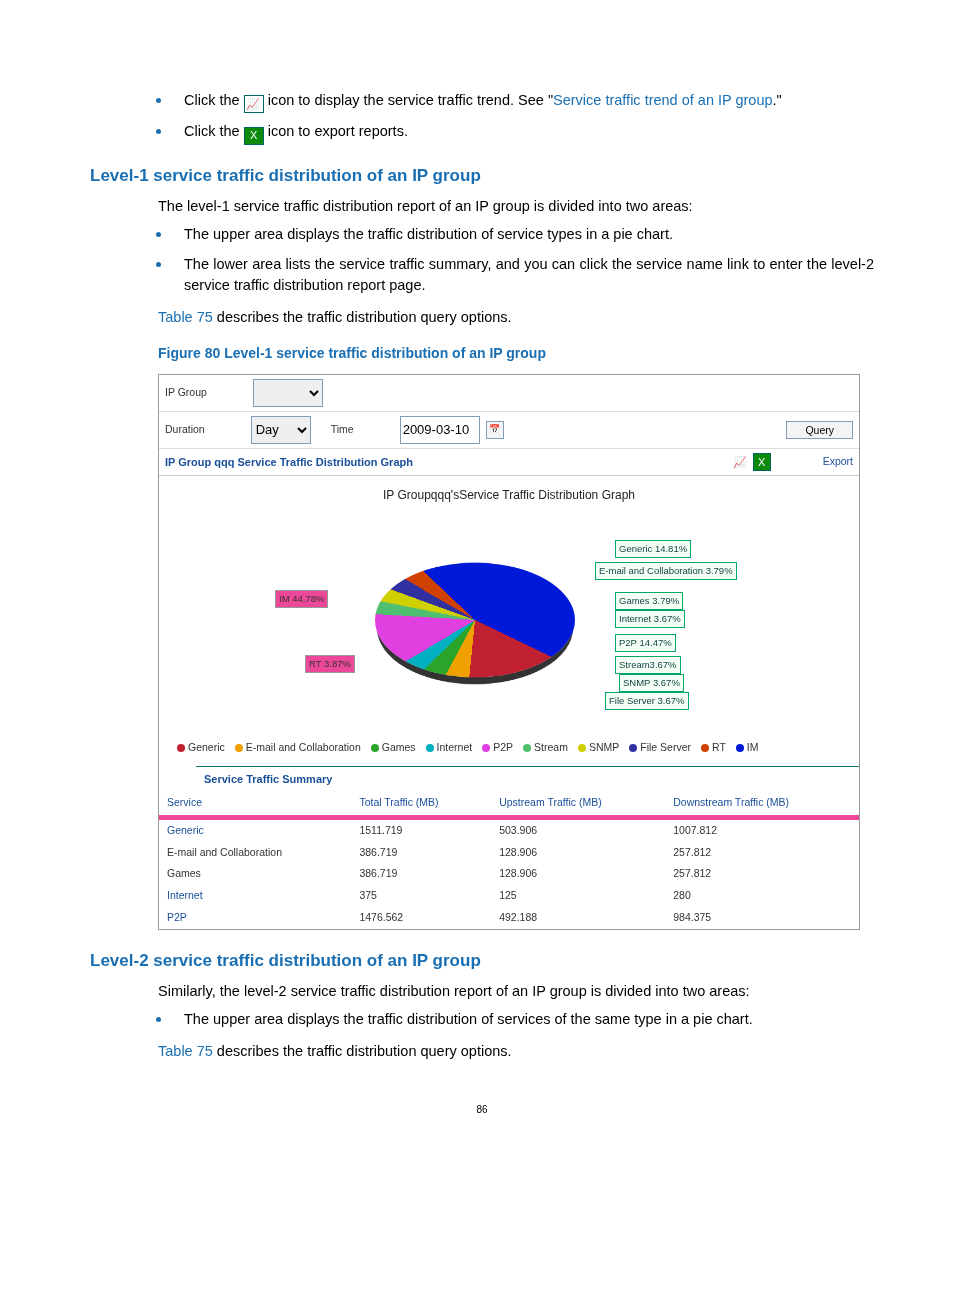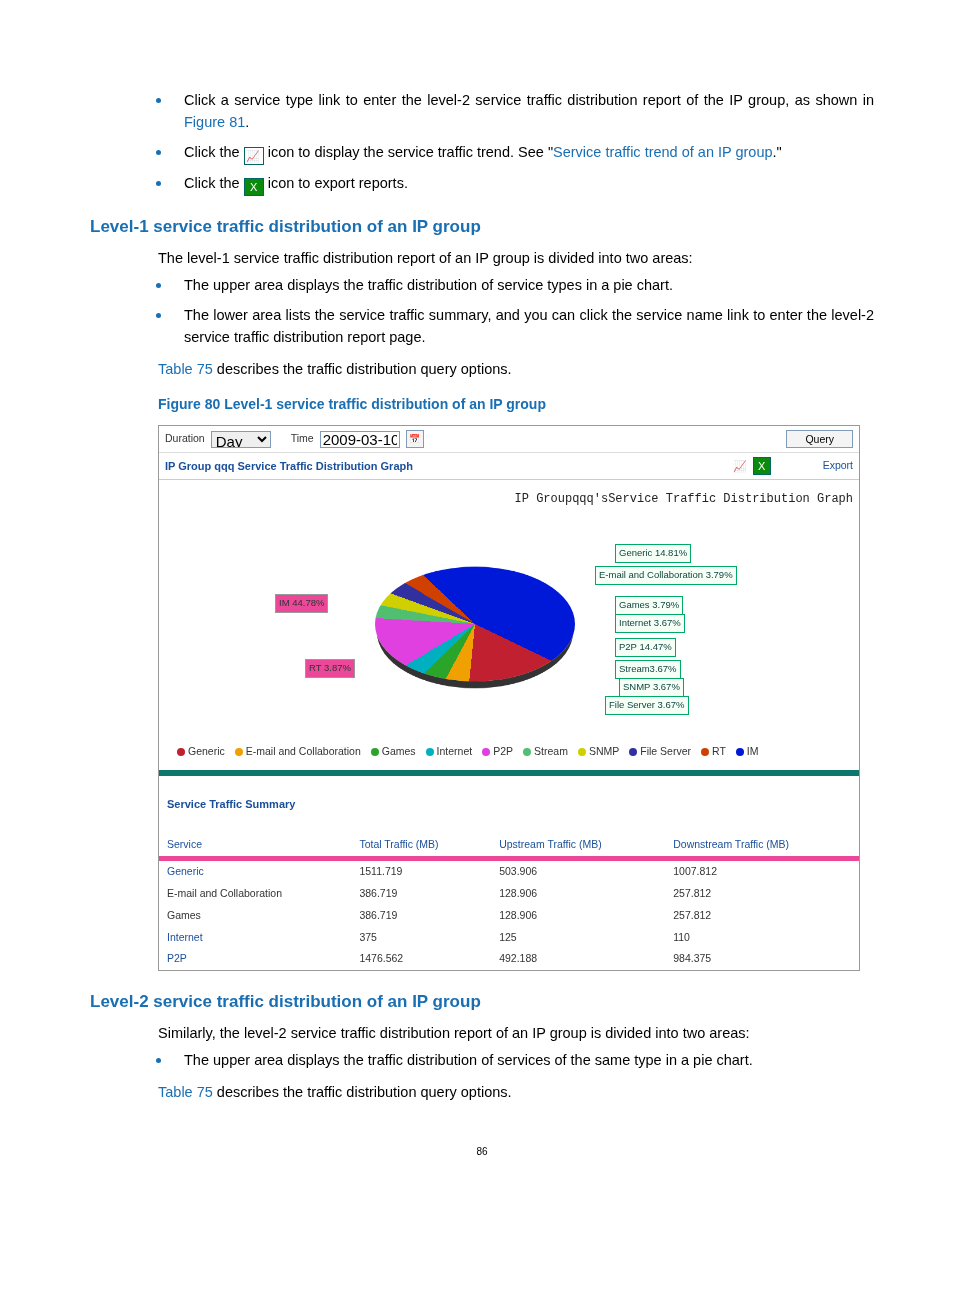--- a/index.html
+++ b/index.html
@@ -9,33 +9,33 @@
   ul.bullets>li::before{content:"";position:absolute;left:6px;top:8px;width:5px;height:5px;border-radius:50%;background:#1a6fb3;}
   .link{color:#1a6fb3;}
   h2.section{color:#1a6fb3;font-weight:bold;font-size:17px;margin:18px 0 8px 0;}
   p.body{margin:6px 0 6px 68px;}
   p.ref{margin:10px 0 6px 68px;}
   .figcap{color:#1a6fb3;font-weight:bold;font-size:14px;margin:14px 0 10px 68px;}
   
   .shot{border:1px solid #999;margin:0 0 0 68px;width:700px;background:#fff;font-size:11px;font-family:Tahoma,Arial,sans-serif;}
   .qrow{display:flex;align-items:center;padding:4px 6px;border-bottom:1px solid #ddd;gap:6px;}
   .qrow label{font-size:10.5px;color:#333;}
-  .qrow select,.qrow input{font-size:15px;border:1px solid #7f9db9;height:17px;box-sizing:border-box;}
+  .qrow select,.qrow input{font-size:13px;border:1px solid #7f9db9;height:28px;box-sizing:border-box;margin-left:40px;}
   .qrow input.date{width:80px;}
   .cal-ic{width:16px;height:16px;display:inline-flex;align-items:center;justify-content:center;border:1px solid #7f9db9;background:#f4f4f4;font-size:9px;}
   .qbtn{margin-left:auto;font-size:10.5px;padding:0 18px;height:18px;border:1px solid #7f9db9;background:#f4f4f4;}
   .ghead{display:flex;align-items:center;padding:4px 6px;border-bottom:1px solid #ccc;font-size:11px;}
   .gtitle{color:#1a4f9a;font-weight:bold;}
   .gicons{margin-left:auto;display:flex;gap:4px;align-items:center;}
   .icon-box{width:16px;height:16px;display:flex;align-items:center;justify-content:center;font-size:11px;}
   .trend-ic{color:#0b8a0b;}
   .excel-ic{background:#0b8a0b;color:#fff;border:1px solid #066;}
   .export-link{color:#1a4f9a;font-size:10.5px;padding-left:48px;}
   .chartarea{padding:6px;}
-  .chart-title{text-align:right;font-size:12px;color:#222;margin:4px 0 6px;font-family:Liberation Mono, monospace;}
+  .chart-title{text-align:center;font-size:12px;color:#222;margin:4px 0 6px;}
   .chart-body{position:relative;height:220px;}
   .pie-wrap{position:absolute;left:210px;top:10px;width:200px;height:200px;}
   .pie{width:200px;height:200px;border-radius:50%;background:conic-gradient(
       from 130deg,
       #c02030 0 14.81%,
       #f0a000 14.81% 18.60%,
       #2aa52a 18.60% 22.39%,
       #00b0c0 22.39% 26.06%,
       #e040e0 26.06% 40.53%,
       #50c070 40.53% 44.20%,
@@ -44,51 +44,54 @@
       #d04000 51.54% 55.21%,
       #0018d8 55.21% 100%
       );
       transform:rotateX(55deg);
       box-shadow:0 14px 0 -2px #333,0 14px 0 -2px rgba(0,0,0,.3);
   }
   .callout{position:absolute;font-size:9.5px;color:#144;border:1px solid #0a6;background:#f6fff6;padding:1px 3px;white-space:nowrap;}
   .callout.plain{border-color:#999;background:#ec4899;color:#333;}
   .legend{margin:10px 12px 4px;font-size:10.5px;color:#333;display:flex;flex-wrap:wrap;gap:8px 10px;}
   .legend span.dot{display:inline-block;width:8px;height:8px;border-radius:50%;margin-right:3px;vertical-align:middle;}
-  .sumhead{color:#1a4f9a;font-weight:bold;padding:20px 8px;border-top:6px solid #0f766e;}
+  .sumhead{color:#1a4f9a;font-weight:bold;padding:4px 8px;border-top:1px solid #0f766e;margin-left:37px;}
   table.sum{width:100%;border-collapse:collapse;font-size:10.5px;}
   table.sum th{color:#1a4f9a;font-weight:normal;text-align:left;padding:4px 8px;border-bottom:5px solid #ec4899;}
   table.sum td{padding:3px 8px;color:#333;}
   table.sum td.svc{color:#1a4f9a;}
   table.sum td.svc.black{color:#333;}
   .pagenum{text-align:center;margin-top:40px;font-size:10px;}
   .inline-icon{display:inline-flex;width:18px;height:16px;border:1px solid #066;align-items:center;justify-content:center;font-size:11px;vertical-align:-3px;}
   .inline-trend{background:#fff;color:#0b8a0b;}
   .inline-excel{background:#0b8a0b;color:#fff;}
 </style>
 </head>
 <body>
 
 <div class="page">
   <ul class="bullets" id="top-bullets">
-      <li>Click a service type link to enter the level-2 service traffic distribution report of the IP group, as shown in <span class="link">Figure 81</span>.</li>
       <li>Click the <span class="inline-icon inline-trend">📈</span> icon to display the service traffic trend. See "<span class="link">Service traffic trend of an IP group</span>."</li>
       <li>Click the <span class="inline-icon inline-excel">X</span> icon to export reports.</li>
     </ul>
 
   <h2 class="section">Level-1 service traffic distribution of an IP group</h2>
   <p class="body">The level-1 service traffic distribution report of an IP group is divided into two areas:</p>
   <ul class="bullets">
     <li>The upper area displays the traffic distribution of service types in a pie chart.</li>
     <li>The lower area lists the service traffic summary, and you can click the service name link to enter the level-2 service traffic distribution report page.</li>
   </ul>
   <p class="ref"><span class="link">Table 75</span><span> describes the traffic distribution query options.</span></p>
   <div class="figcap">Figure 80 Level-1 service traffic distribution of an IP group</div>
 
   <div class="shot">
+    <div class="qrow">
+      <label>IP Group</label>
+      <select style="width:70px"></select>
+    </div>
     <div class="qrow">
       <label>Duration</label>
       <select style="width:60px"><option>Day</option></select>
       <label style="margin-left:14px">Time</label>
       <input class="date" value="2009-03-10" style="">
       <span class="cal-ic">📅</span>
       <button class="qbtn">Query</button>
     </div>
     <div class="ghead">
       <span class="gtitle">IP Group qqq Service Traffic Distribution Graph</span>
@@ -154,21 +157,21 @@
           <tr>
             <td class="svc black">Games</td>
             <td>386.719</td>
             <td>128.906</td>
             <td>257.812</td>
           </tr>
           <tr>
             <td class="svc">Internet</td>
             <td>375</td>
             <td>125</td>
-            <td>110</td>
+            <td>280</td>
           </tr>
           <tr>
             <td class="svc">P2P</td>
             <td>1476.562</td>
             <td>492.188</td>
             <td>984.375</td>
           </tr>
         </tbody>
     </table>
   </div>

